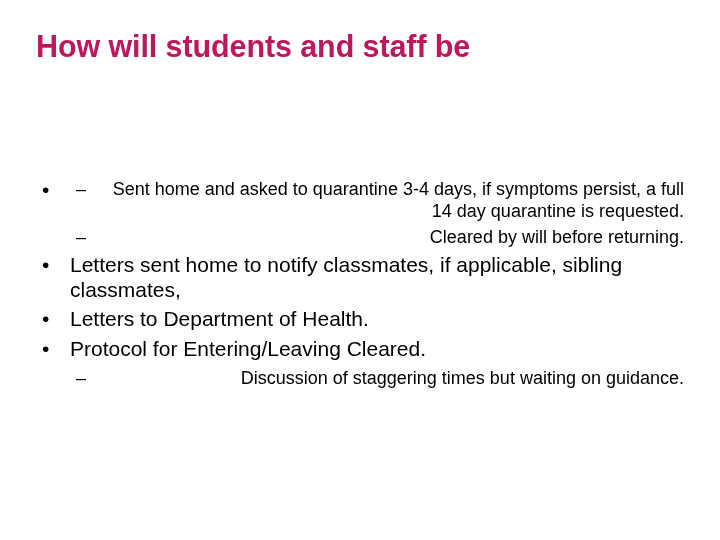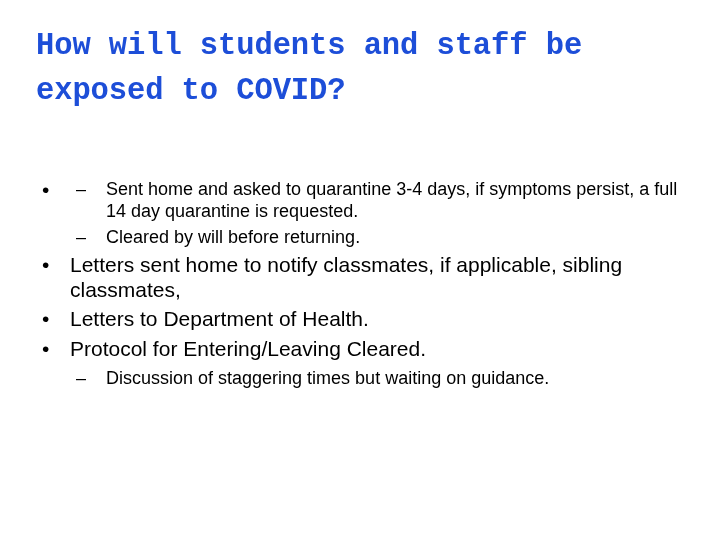--- a/index.html
+++ b/index.html
@@ -23,22 +23,21 @@
   }
   .slide-title {
     position: absolute;
     left: 36px;
     top: 24px;
     width: 650px;
     font-size: 30.5px;
     font-weight: bold;
     line-height: 45px;
     letter-spacing: -0.1px;
-    color: #1d4ed8;
-    font-family: Liberation Mono, monospace;
+    color: #be185d;
   }
   .slide-title .t-line {
     display: block;
     white-space: pre;
   }
   .body-list {
     position: absolute;
     left: 36px;
     top: 172px;
     width: 660px;
@@ -85,30 +84,30 @@
   .sub-item > .marker {
     position: absolute;
     left: 0;
     top: 0;
     font-size: 18px;
     line-height: 22px;
   }
   .sub-text {
     display: block;
     max-width: 578px;
+    text-align: right;
   }
 </style>
 </head>
 <body>
 
 <div class="slide">
 
   <div class="slide-title">
     <span class="t-line">How will students and staff be</span>
-    <span class="t-line">exposed to COVID?</span>
   </div>
 
   <ul class="body-list">
 
     <li class="bullet-item">
       <span class="marker">•</span>
       <ul class="sub-list">
         <li class="sub-item">
           <span class="marker">–</span>
           <span class="sub-text">Sent home and asked to quarantine 3-4 days, if symptoms persist, a full 14 day quarantine is requested.</span>

